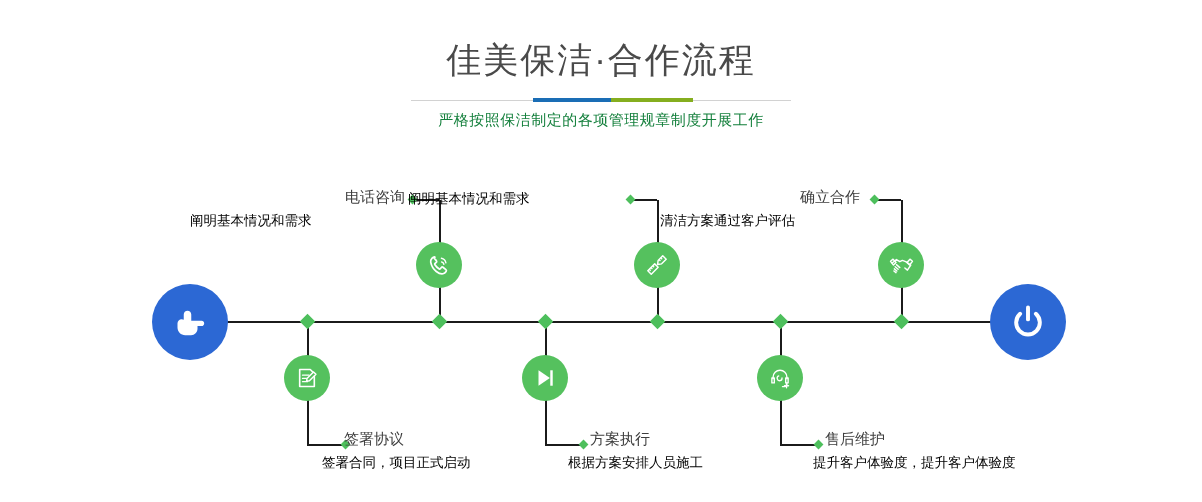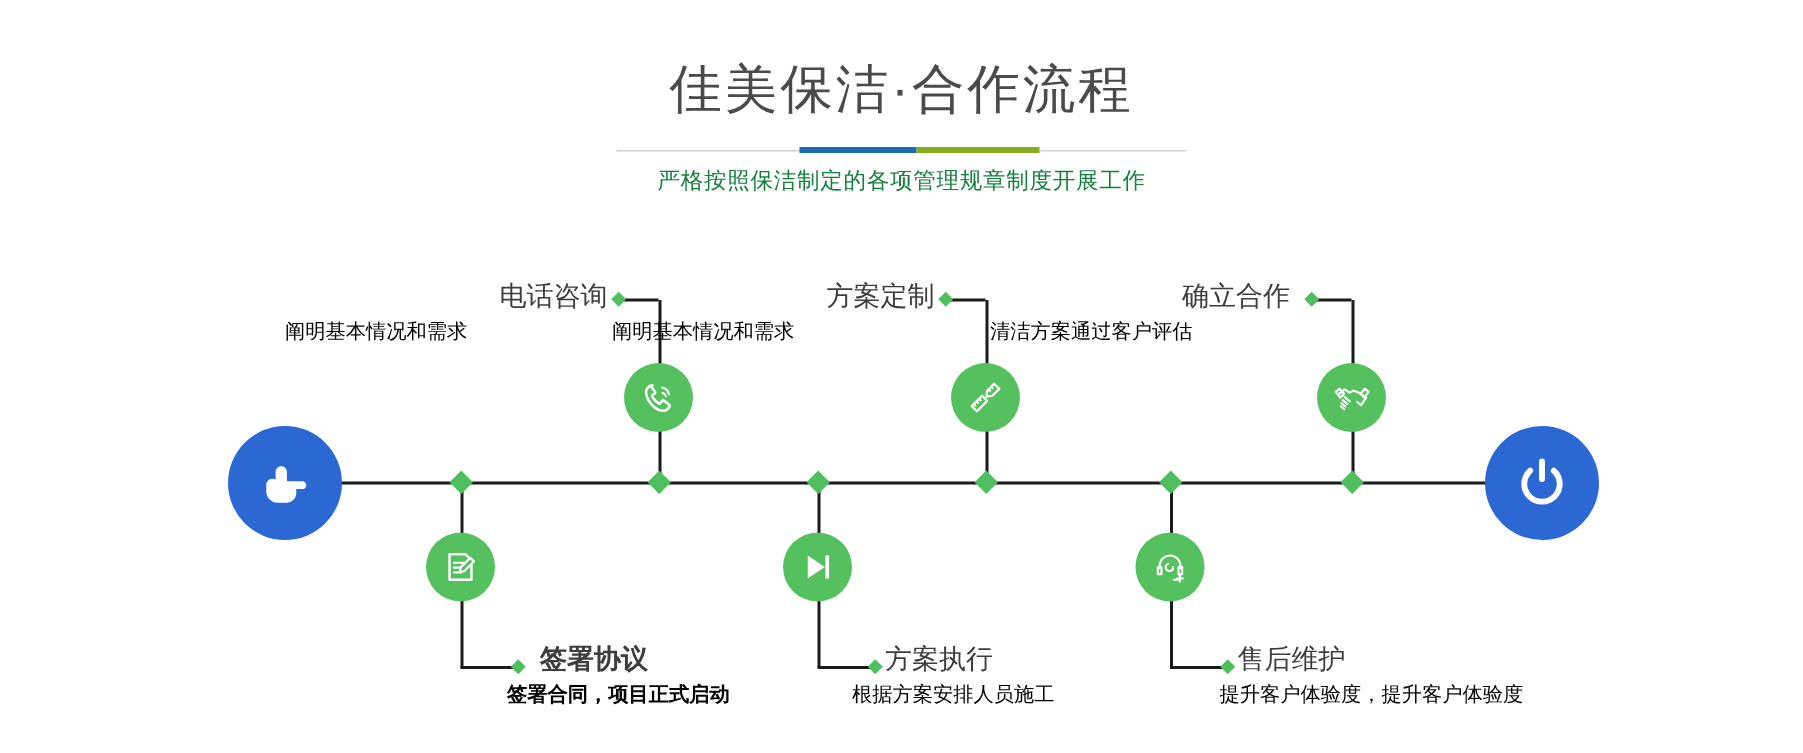--- a/index.html
+++ b/index.html
@@ -41,21 +41,21 @@
         display:flex;align-items:center;justify-content:center;z-index:3;}
   .node svg{display:block;}
 
   .vline{position:absolute;width:2px;background:#1b1b1b;z-index:1;}
   .hline{position:absolute;height:2px;background:#1b1b1b;z-index:1;}
 
   .diamond{position:absolute;width:11px;height:11px;transform:rotate(45deg);z-index:4;}
   .tipdot{position:absolute;width:7px;height:7px;transform:rotate(45deg);z-index:4;}
 
   .lbl{position:absolute;z-index:5;}
-  .lbl .t{font-size:18px;color:#3d3d3d;line-height:22px;white-space:nowrap;}
+  .lbl .t{font-size:15px;color:#3d3d3d;line-height:22px;white-space:nowrap;}
   .lbl .d{font-size:13.5px;color:#000000;line-height:20px;white-space:nowrap;margin-top:3px;}
   .lbl.up{text-align:left;}
   .lbl.up .t{text-align:right;}
   .lbl.dn .t{text-align:left;}
 </style>
 </head>
 <body>
 
 <div id="stage">
 
@@ -104,41 +104,40 @@
   <div class="vline" style="left: 306.5px; top: 321px; height: 124px; background: rgb(27, 27, 27);"></div>
   <div class="hline" style="left: 307px; top: 444px; width: 38px; background: rgb(27, 27, 27);"></div>
   <div class="tipdot" style="left: 342px; top: 441px; background: rgb(77, 191, 92);"></div>
   <div class="node" style="left: 284px; top: 355px; background: rgb(85, 193, 94);">
     <svg width="26" height="26" viewBox="0 0 64 64">
       <path fill="none" stroke="#ffffff" stroke-width="4" stroke-linejoin="round" d="M14 11h26l10 10v32H14z"></path>
       <path fill="none" stroke="#ffffff" stroke-width="3.4" stroke-linecap="round" d="M21 25h16M21 33h20M21 41h12"></path>
       <path fill="#55c15e" stroke="#ffffff" stroke-width="3.6" stroke-linejoin="round" d="M48 17l6 6-16 16-7 1 1-7z"></path>
     </svg>
   </div>
-  <div class="lbl dn" style="left:360px;top:428px;width:230px;font-weight:bold;">
+  <div class="lbl dn" style="left:344px;top:428px;width:230px;">
     <div class="t">签署协议</div>
     <div class="d" style="margin-left:-22px;">签署合同，项目正式启动</div>
   </div>
 
   <div class="diamond" style="left: 652px; top: 316px; background: rgb(77, 191, 92);"></div>
   <div class="vline" style="left: 656.5px; top: 200px; height: 122px; background: rgb(27, 27, 27);"></div>
   <div class="hline" style="left: 632px; top: 199px; width: 25px; background: rgb(27, 27, 27);"></div>
   <div class="tipdot" style="left: 627px; top: 196px; background: rgb(77, 191, 92);"></div>
   <div class="node" style="left: 634px; top: 242px; background: rgb(85, 193, 94);">
     <svg width="26" height="26" viewBox="0 0 64 64">
       <g transform="rotate(45 32 32)">
         <path fill="none" stroke="#ffffff" stroke-width="3.6" stroke-linejoin="round" d="M26 6h12v16l-6 8-6-8z"></path>
         <path fill="none" stroke="#ffffff" stroke-width="3.2" d="M26 13h5M26 19h5"></path>
         <path fill="none" stroke="#ffffff" stroke-width="3.6" stroke-linejoin="round" d="M26 34h12v24H26z"></path>
         <path fill="none" stroke="#ffffff" stroke-width="3.2" d="M26 41h5M26 47h5M26 53h5"></path>
       </g>
     </svg>
   </div>
   <div class="lbl up" style="left:408px;top:186px;width:215px;">
-    <div class="t">方案定制</div>
     <div class="d">阐明基本情况和需求</div>
   </div>
 
   <div class="diamond" style="left: 540px; top: 316px; background: rgb(77, 191, 92);"></div>
   <div class="vline" style="left: 544.5px; top: 321px; height: 124px; background: rgb(27, 27, 27);"></div>
   <div class="hline" style="left: 545px; top: 444px; width: 38px; background: rgb(27, 27, 27);"></div>
   <div class="tipdot" style="left: 580px; top: 441px; background: rgb(77, 191, 92);"></div>
   <div class="node" style="left: 522px; top: 355px; background: rgb(85, 193, 94);">
     <svg width="26" height="26" viewBox="0 0 64 64">
       <path fill="#ffffff" d="M16 13l28 19-28 19z"></path>

